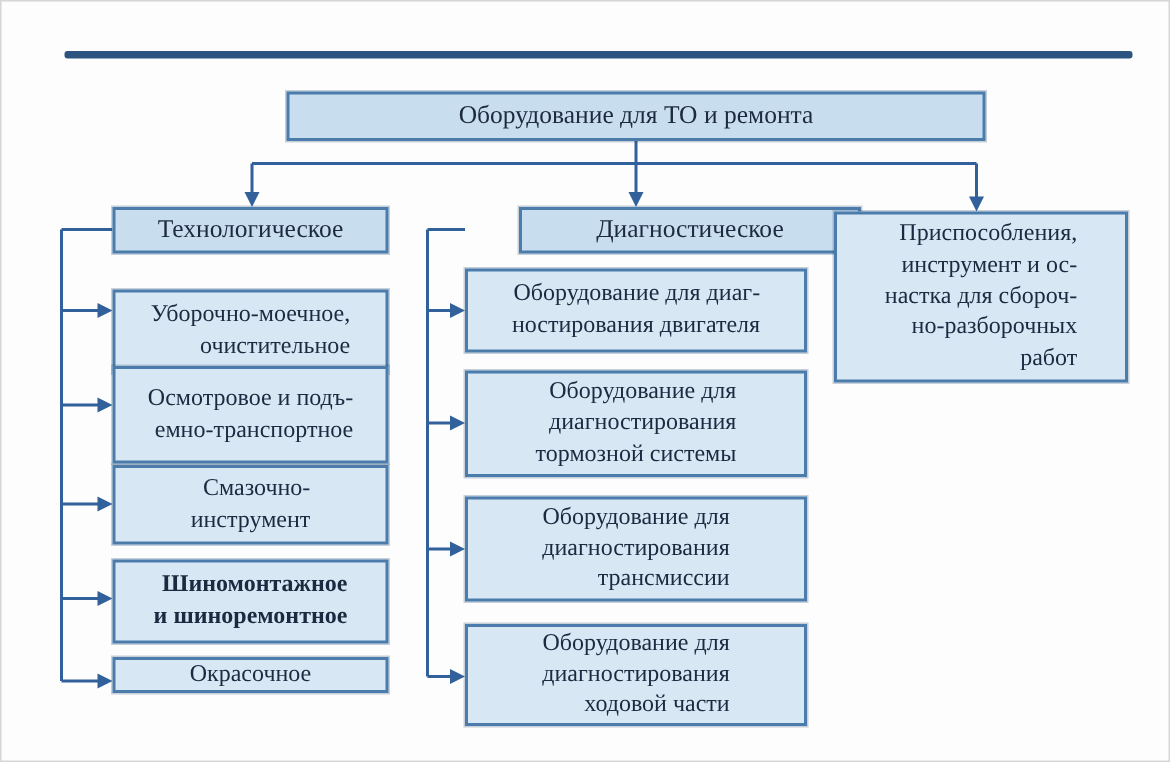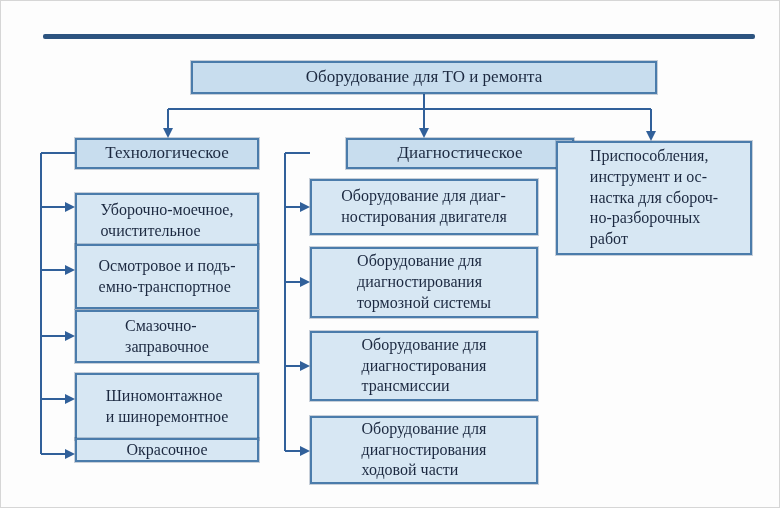--- a/index.html
+++ b/index.html
@@ -45,37 +45,37 @@
     stroke: none;
   }
   .box {
     position: absolute;
     background: var(--box-fill);
     border: 2px solid var(--box-border);
     box-shadow: 0 0 0 1px rgba(40,70,110,0.25);
     display: flex;
     align-items: center;
     justify-content: center;
-    text-align: left;
+    text-align: right;
     white-space: pre-line;
     font-size: 16px;
     line-height: 1.3;
     padding: 2px 20px;
   }
   .box.header {
     background: var(--header-fill);
     font-size: 17px;
   }
   
   .b-root  { left: 190px; top: 60px;  width: 466px; height: 33px; }
   .b-tech  { left: 74px;  top: 137px; width: 184px; height: 31px; }
   .b-t1    { left: 74px;  top: 192px; width: 184px; height: 56px; }
   .b-t2    { left: 74px;  top: 243px; width: 184px; height: 65px; }
   .b-t3    { left: 74px;  top: 309px; width: 184px; height: 53px; }
-  .b-t4    { left: 74px;  top: 372px; width: 184px; height: 67px; }
+  .b-t4    { left: 74px;  top: 372px; width: 184px; height: 56px; font-weight: bold; }
   .b-t5    { left: 74px;  top: 437px; width: 184px; height: 24px; }
   .b-diag  { left: 309px; top: 137px; width: 228px; height: 31px; margin-left: 36px; }
   .b-d1    { left: 309px; top: 178px; width: 228px; height: 56px; }
   .b-d2    { left: 309px; top: 246px; width: 228px; height: 71px; }
   .b-d3    { left: 309px; top: 330px; width: 228px; height: 70px; }
   .b-d4    { left: 309px; top: 415px; width: 228px; height: 68px; }
   .b-tools { left: 555px; top: 140px; width: 196px; height: 114px; }
 </style>
 </head>
 <body>
@@ -112,21 +112,21 @@
   </svg>
 
   <div class="box header b-root">Оборудование для ТО и ремонта</div>
 
   <div class="box header b-tech">Технологическое</div>
   <div class="box b-t1">Уборочно-моечное,
 очистительное</div>
   <div class="box b-t2">Осмотровое и подъ-
 емно-транспортное</div>
   <div class="box b-t3">Смазочно-
-заправочное</div>
+инструмент</div>
   <div class="box b-t4">Шиномонтажное
 и шиноремонтное</div>
   <div class="box b-t5">Окрасочное</div>
 
   <div class="box header b-diag">Диагностическое</div>
   <div class="box b-d1">Оборудование для диаг-
 ностирования двигателя</div>
   <div class="box b-d2">Оборудование для
 диагностирования
 тормозной системы</div>

